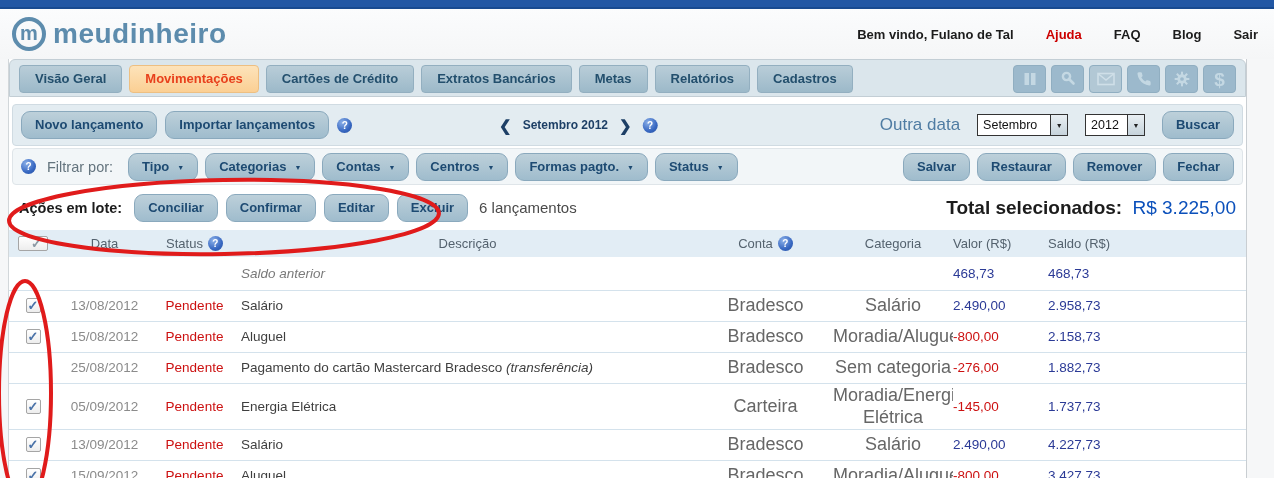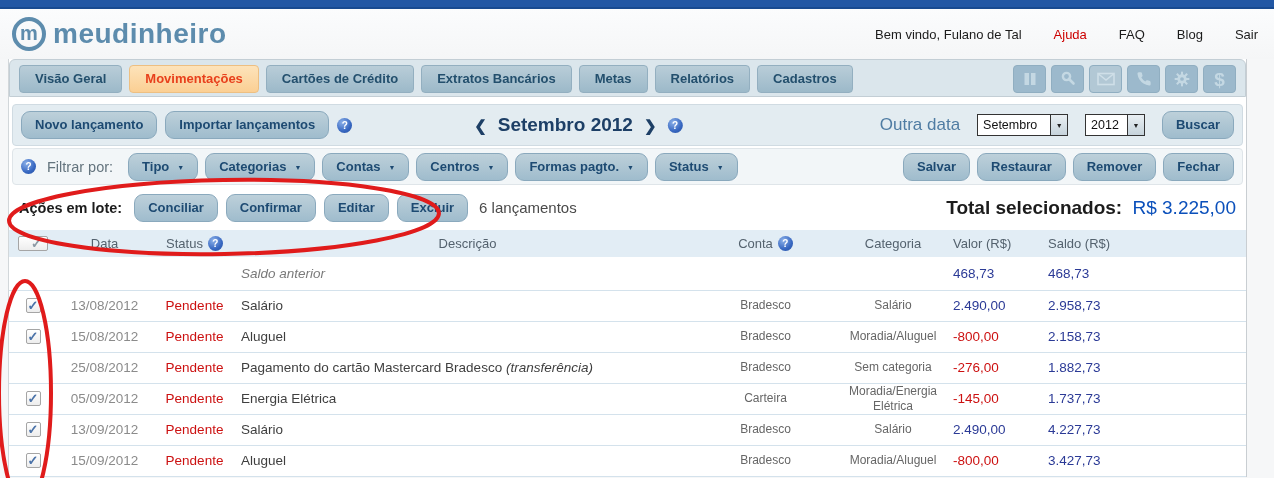--- a/index.html
+++ b/index.html
@@ -11,21 +11,21 @@
 
   
   .header { height:50px; display:flex; align-items:center; padding:0 16px 0 12px;
             background:linear-gradient(#fbfcfd,#f5f6f7); }
   .logo { display:flex; align-items:center; gap:7px; cursor:pointer; }
   .logo-circle { width:34px; height:34px; border:4px solid #5d8cad; border-radius:50%;
                  display:grid; place-items:center; color:#5d8cad; font-size:20px;
                  font-weight:bold; line-height:1; padding-bottom:2px; }
   .logo-text { color:#5d8cad; font-size:28px; font-weight:bold; letter-spacing:0.5px; }
   .header-right { margin-left:auto; display:flex; gap:32px;
-                  font-size:13px; color:#1c1c1c; }
+                  font-size:13px; color:#1c1c1c;font-weight:bold; }
   .hlink { cursor:pointer; color:#1c1c1c; text-decoration:none; }
   .hlink.highlight { color:#cc0000; }
 
   
   .main { margin-left:8px; width:1239px; background:#fff;
           border-left:1px solid #d2d7da; border-right:1px solid #c9ced2; }
 
   
   .tabbar { background:#dbe6ec; border:1px solid #c3ced5; border-radius:6px 6px 0 0;
             display:flex; align-items:flex-start; gap:7px; padding:5px 9px; height:38px; }
@@ -53,21 +53,21 @@
   .toolbar { position:relative; margin:0 3px; height:42px; background:#e3ecf1;
              border:1px solid #d0dbe2; border-radius:4px; display:flex;
              align-items:center; padding:0 8px; gap:8px; }
   .help { width:15px; height:15px; border-radius:50%; flex:0 0 auto; cursor:pointer;
           background:radial-gradient(circle at 35% 30%, #8bb0e8 0%, #3767c1 60%, #27509f 100%);
           color:#fff; font-size:10px; font-weight:bold; text-align:center; line-height:15px;
           display:inline-block; }
   .month-nav { position:absolute; left:46%; transform:translateX(-50%); display:flex;
                align-items:center; gap:11px; }
   .chevron { color:#1d3f66; font-size:15px; font-weight:bold; cursor:pointer; line-height:1; }
-  .month-label { color:#1d3f66; font-size:19px; font-weight:bold; }
+  .month-label { color:#1d3f66; font-size:12px; font-weight:bold; }
   .other-date { margin-left:auto; display:flex; align-items:center; gap:17px; }
   .other-date-label { color:#4f7ca3; font-size:17px; }
   .select { display:flex; align-items:stretch; background:#fff; border:1px solid #333;
             height:22px; cursor:pointer; }
   .select-text { padding:0 8px 0 5px; font-size:12.5px; color:#111; display:flex;
                  align-items:center; }
   .select-arrow { width:17px; border-left:1px solid #333; display:grid; place-items:center;
                   background:linear-gradient(#e9eff3,#c6d3db); font-size:7px; color:#222; }
   .select.month .select-text { min-width:72px; }
 
@@ -92,21 +92,21 @@
   thead tr { background:#e2edf5; height:27px; }
   th { font-size:13px; font-weight:normal; color:#54626e; text-align:center;
        white-space:nowrap; }
   th.r, td.r { text-align:left; padding-right:14px; }
   tbody tr { height:31px; border-bottom:1px solid #d4e2ec; background:#fff; }
   tbody tr.opening { height:33px; }
   td { font-size:13.5px; text-align:center; overflow:hidden; }
   td.c-desc { text-align:left; color:#3f3f3f; padding-left:4px; }
   td.c-date { color:#8b8b8b; }
   td.c-status { color:#cc1111; }
-  td.c-acct, td.c-cat { color:#666; font-size:12px; line-height:1.25; }
+  td.c-acct, td.c-cat { color:#666; font-size:18px; line-height:1.25; }
   td.c-val, td.c-bal { color:#2b3a96; }
   td.c-val.neg { color:#cc1111; }
   .opening .c-desc { font-style:italic; color:#7a7a7a; }
   .note { font-style:italic; }
   .note:empty { display:none; }
 
   .checkbox { width:15px; height:15px; display:inline-grid; place-items:center;
               background:linear-gradient(#ffffff,#ededed); border:1px solid #a5a5a5;
               border-radius:2px; cursor:pointer; visibility:hidden; }
   .checkbox.checked, .checkbox.header { visibility:visible; }

